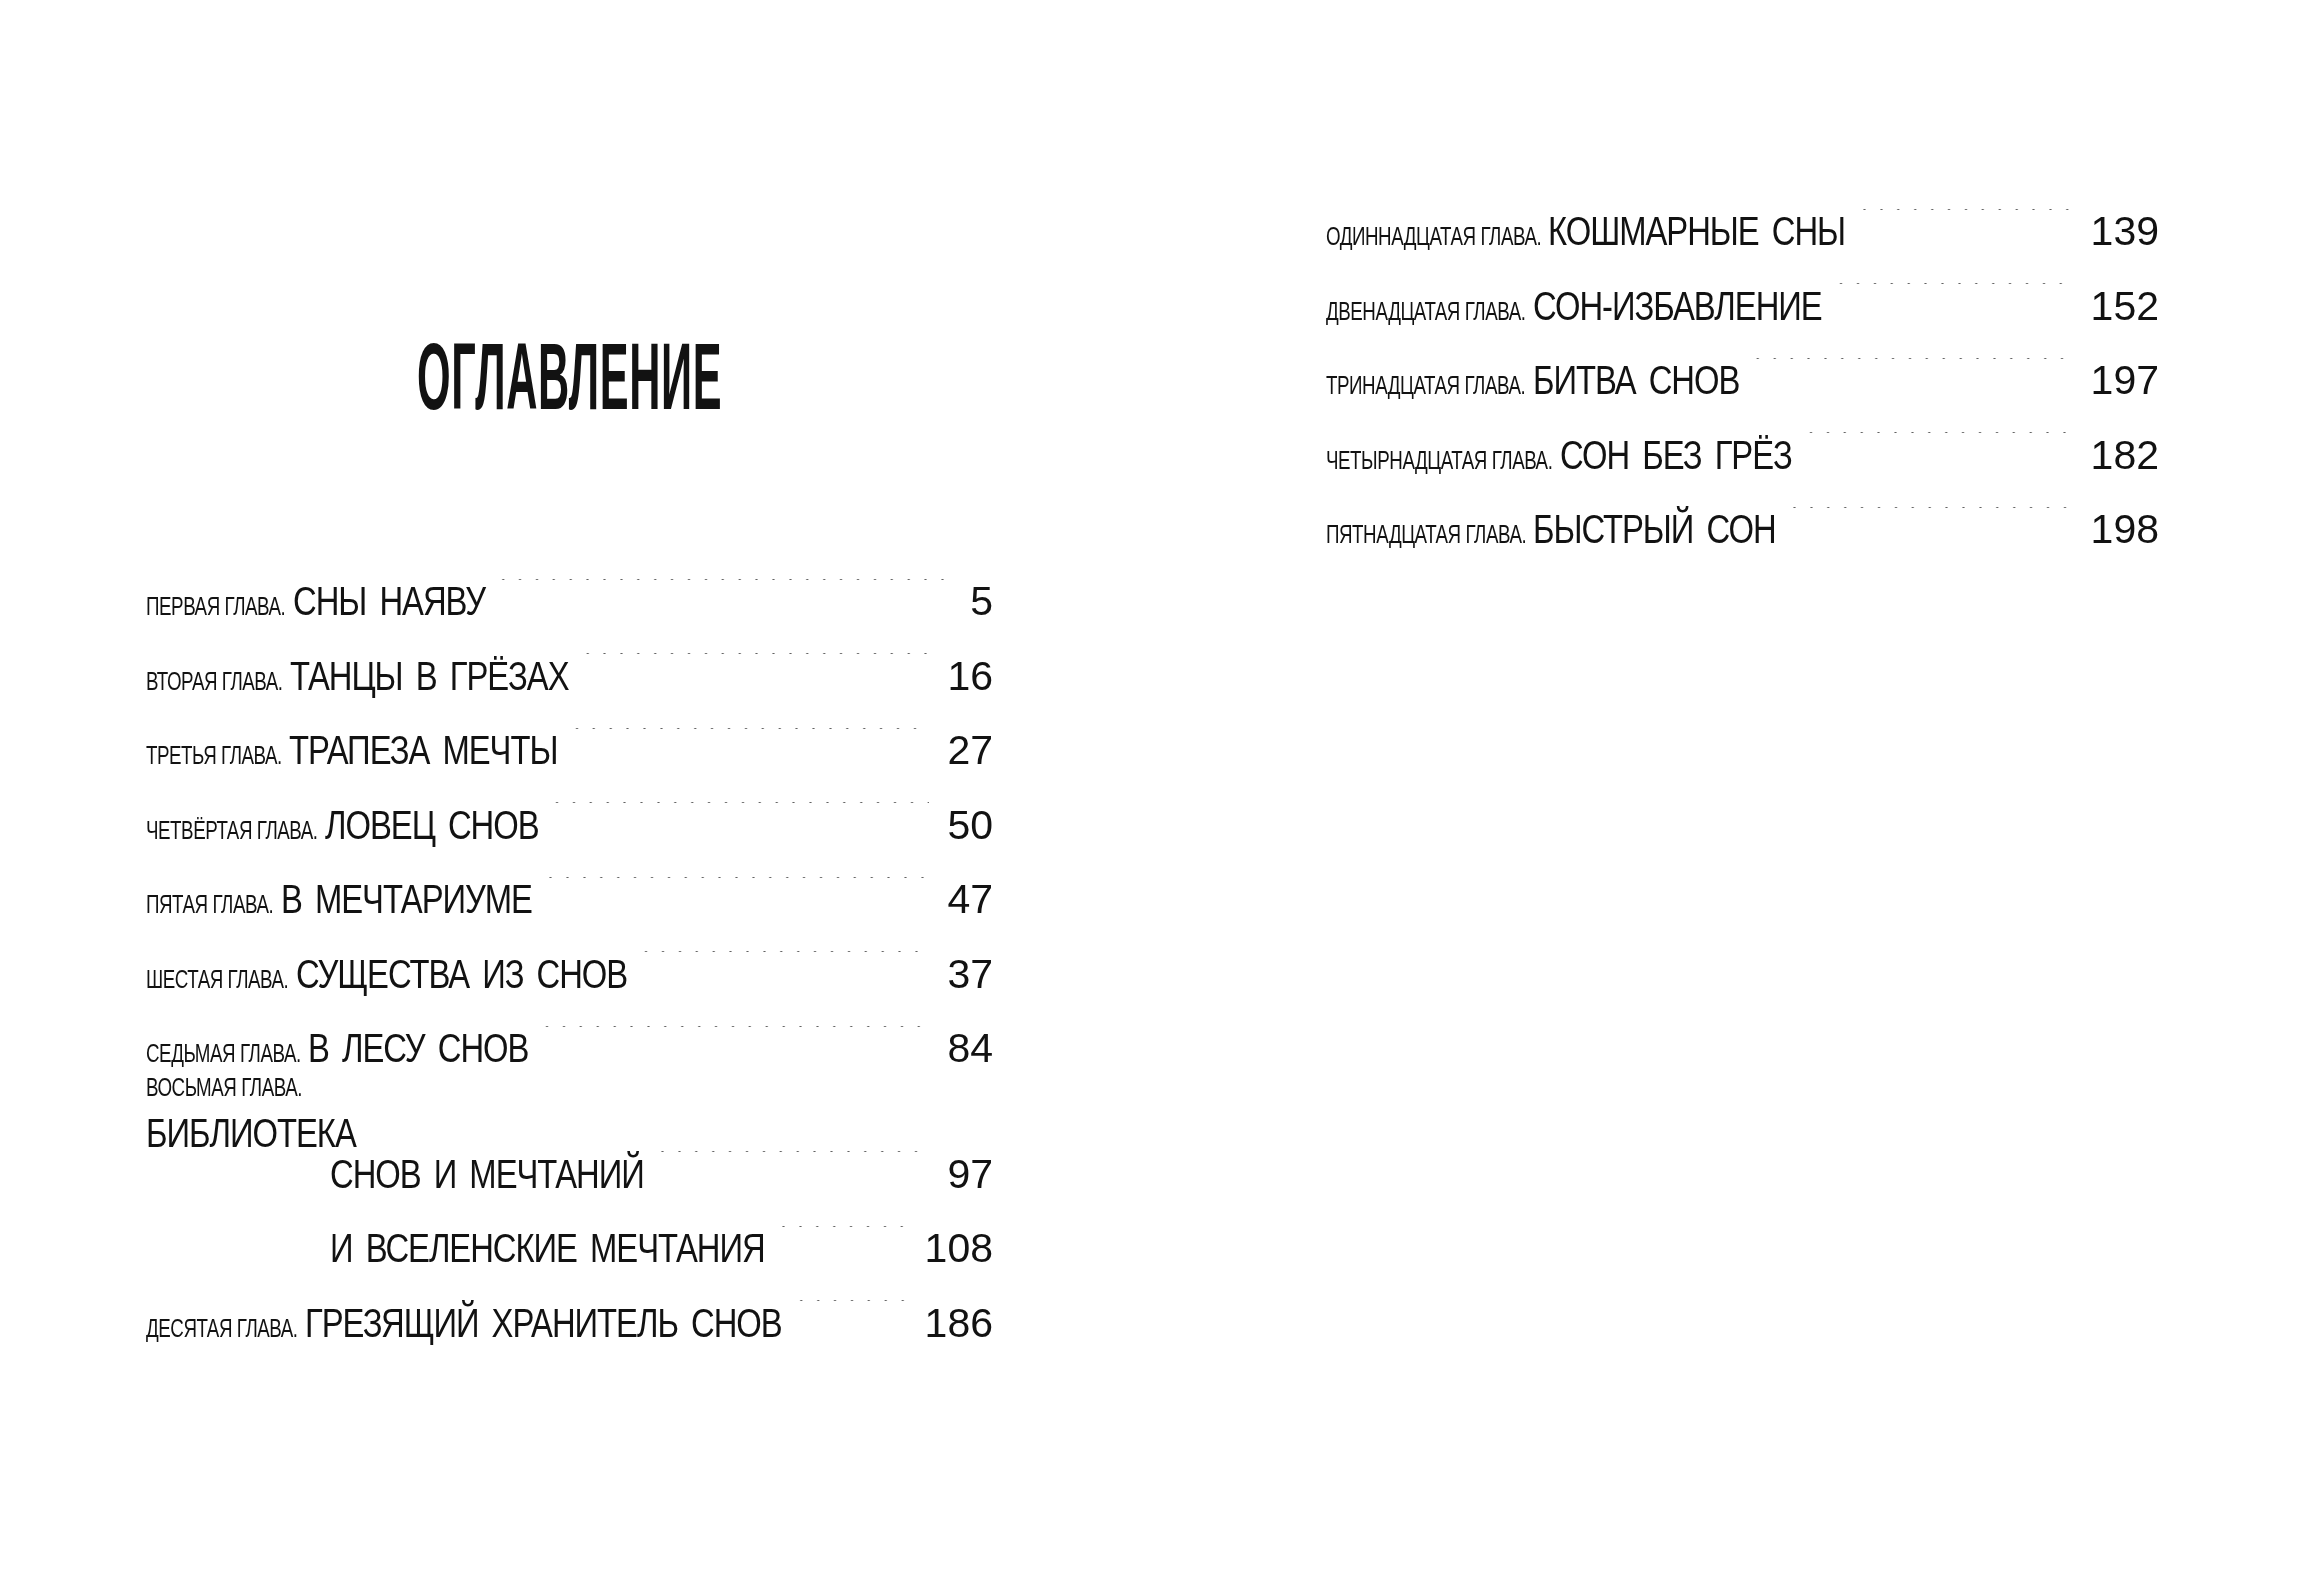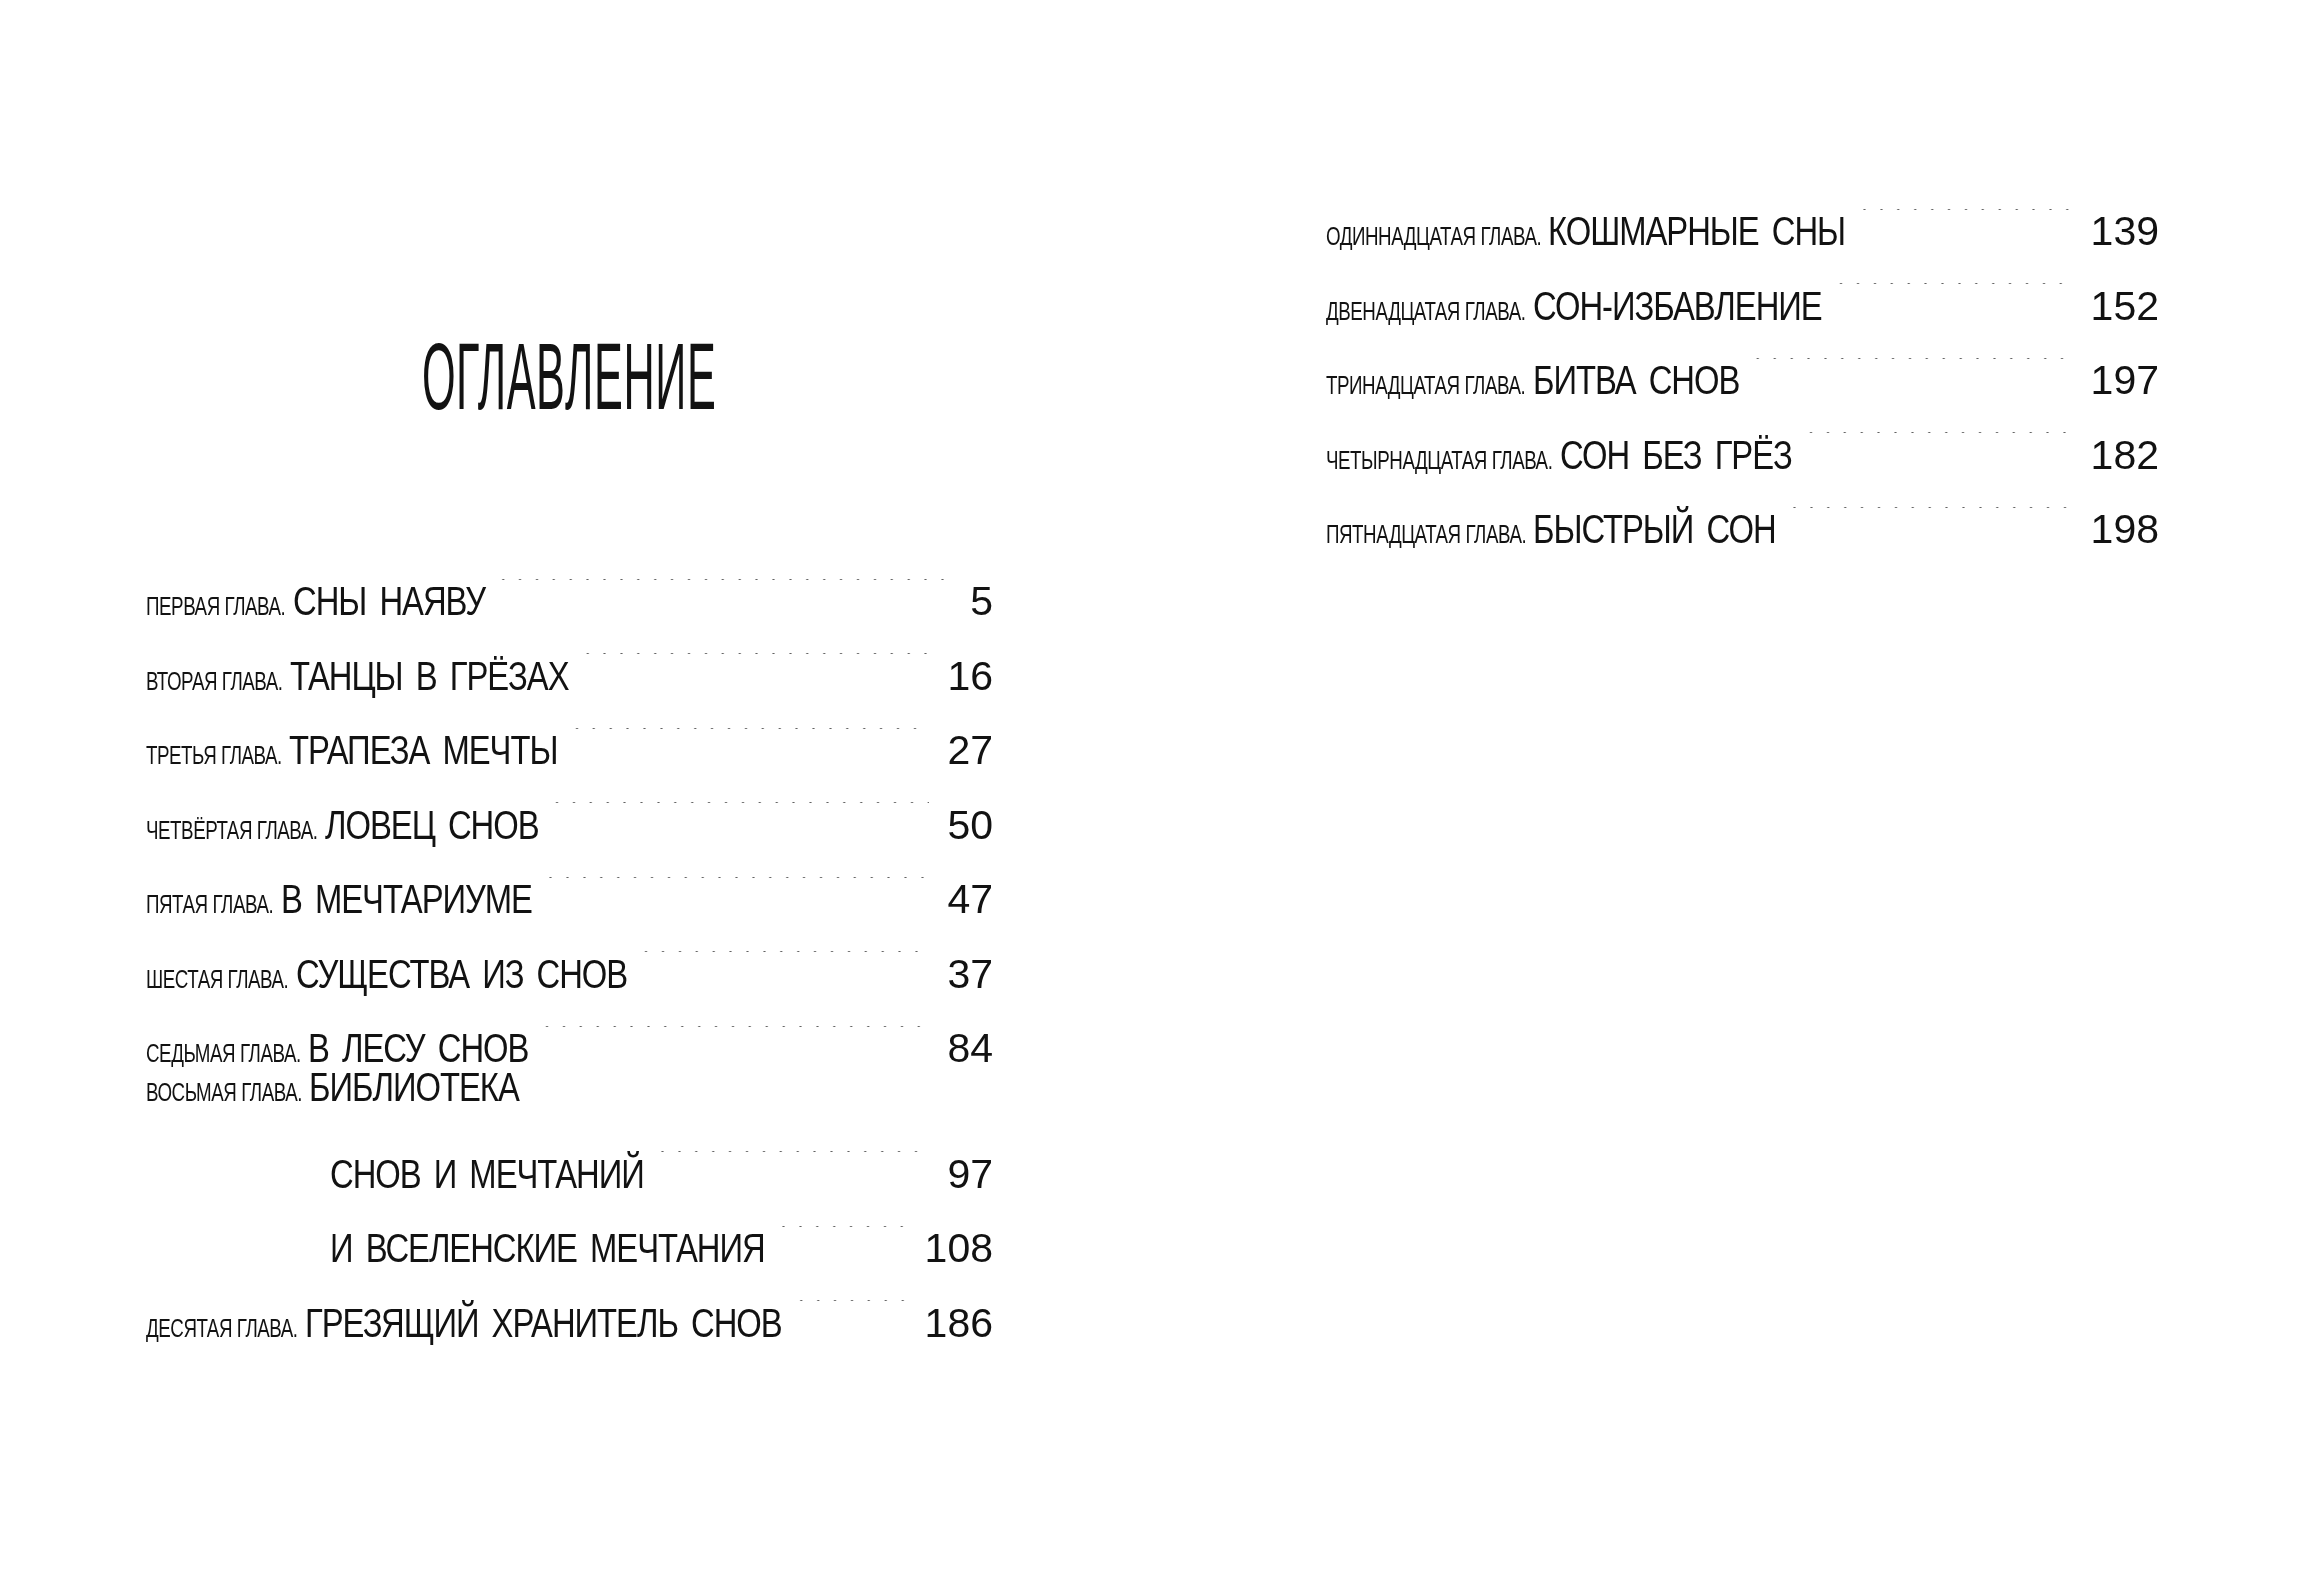--- a/index.html
+++ b/index.html
@@ -16,21 +16,21 @@
   
   .title-wrap {
     position: absolute;
     left: 146px;
     top: 330px;
     width: 847px;
     text-align: center;
     margin: 0;
     font-size: 94px;
     line-height: 1;
-    font-weight: 400;
+    font-weight: 700;
     letter-spacing: 1.3px;
     text-transform: uppercase;
     white-space: nowrap;
   }
   .title-inner {
     display: inline-block;
     transform: scaleX(0.46);
     transform-origin: center center;
   }
 
@@ -45,21 +45,21 @@
 
   .entry { display: flex; flex-direction: column; }
 
   .line {
     display: flex;
     align-items: baseline;
     height: 46px;
     margin-bottom: 28.5px;     
     column-gap: 8px;
   }
-  .line.cont-first { margin-bottom: 5px; }  
+  .line.cont-first { margin-bottom: 5px; flex-direction: column; }  
   .line.indent { padding-left: 184px; }     
 
   .ch {
     font-size: 25px;
     letter-spacing: -0.6px;
     text-transform: uppercase;
     white-space: nowrap;
     line-height: 46px;
   }
   .tt {

